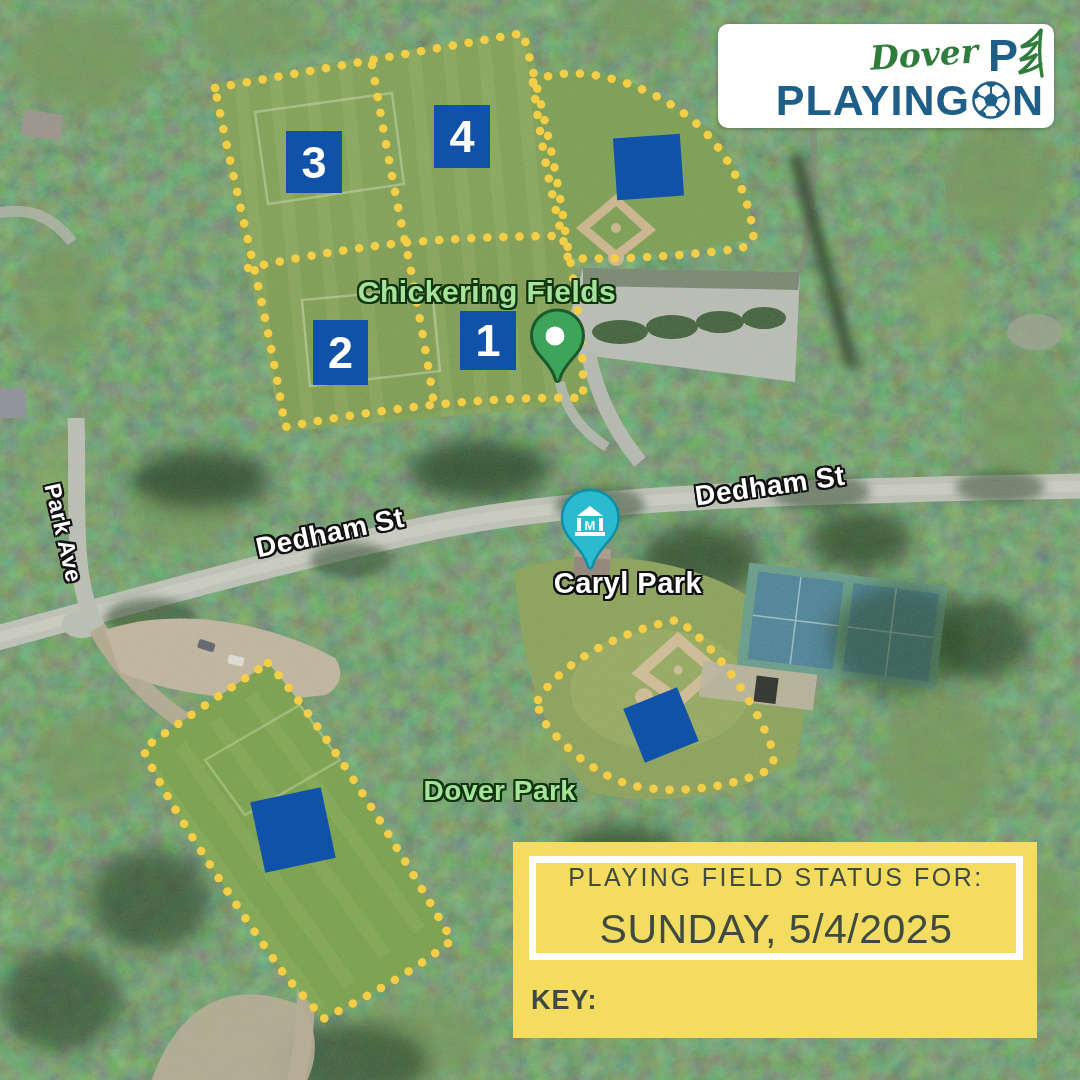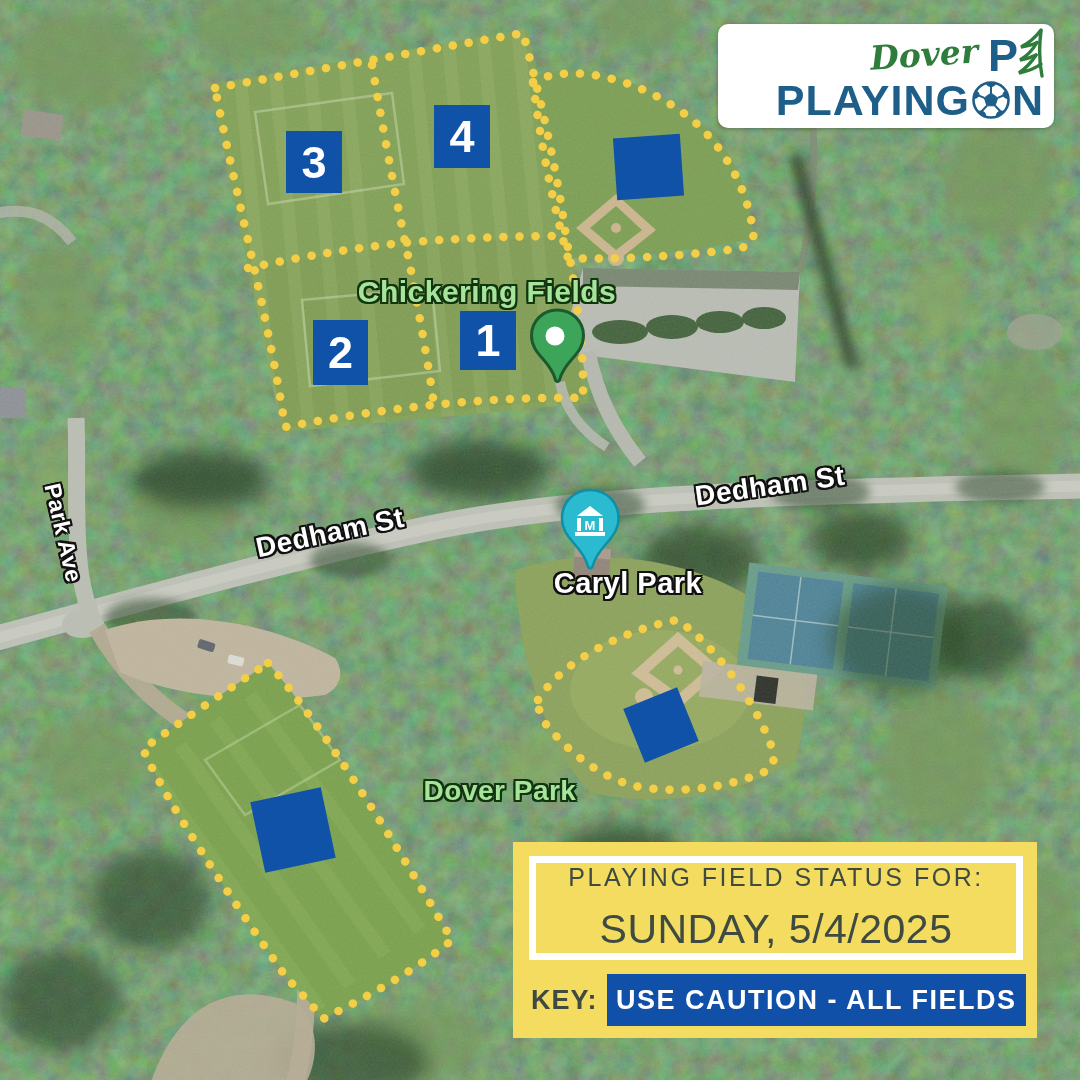--- a/index.html
+++ b/index.html
@@ -340,17 +340,16 @@
     </div>
   </div>
 
   <div class="panel">
     <div class="panel-box">
       <div class="panel-line1">PLAYING FIELD STATUS FOR:</div>
       <div class="panel-line2">SUNDAY, 5/4/2025</div>
     </div>
     <div class="key-row">
       <span class="key-label">KEY:</span>
-      <span class="key-badge">USE CAUTION - ALL FIELDS</span>
     </div>
   </div>
 
 </div>
 
 </body></html>

